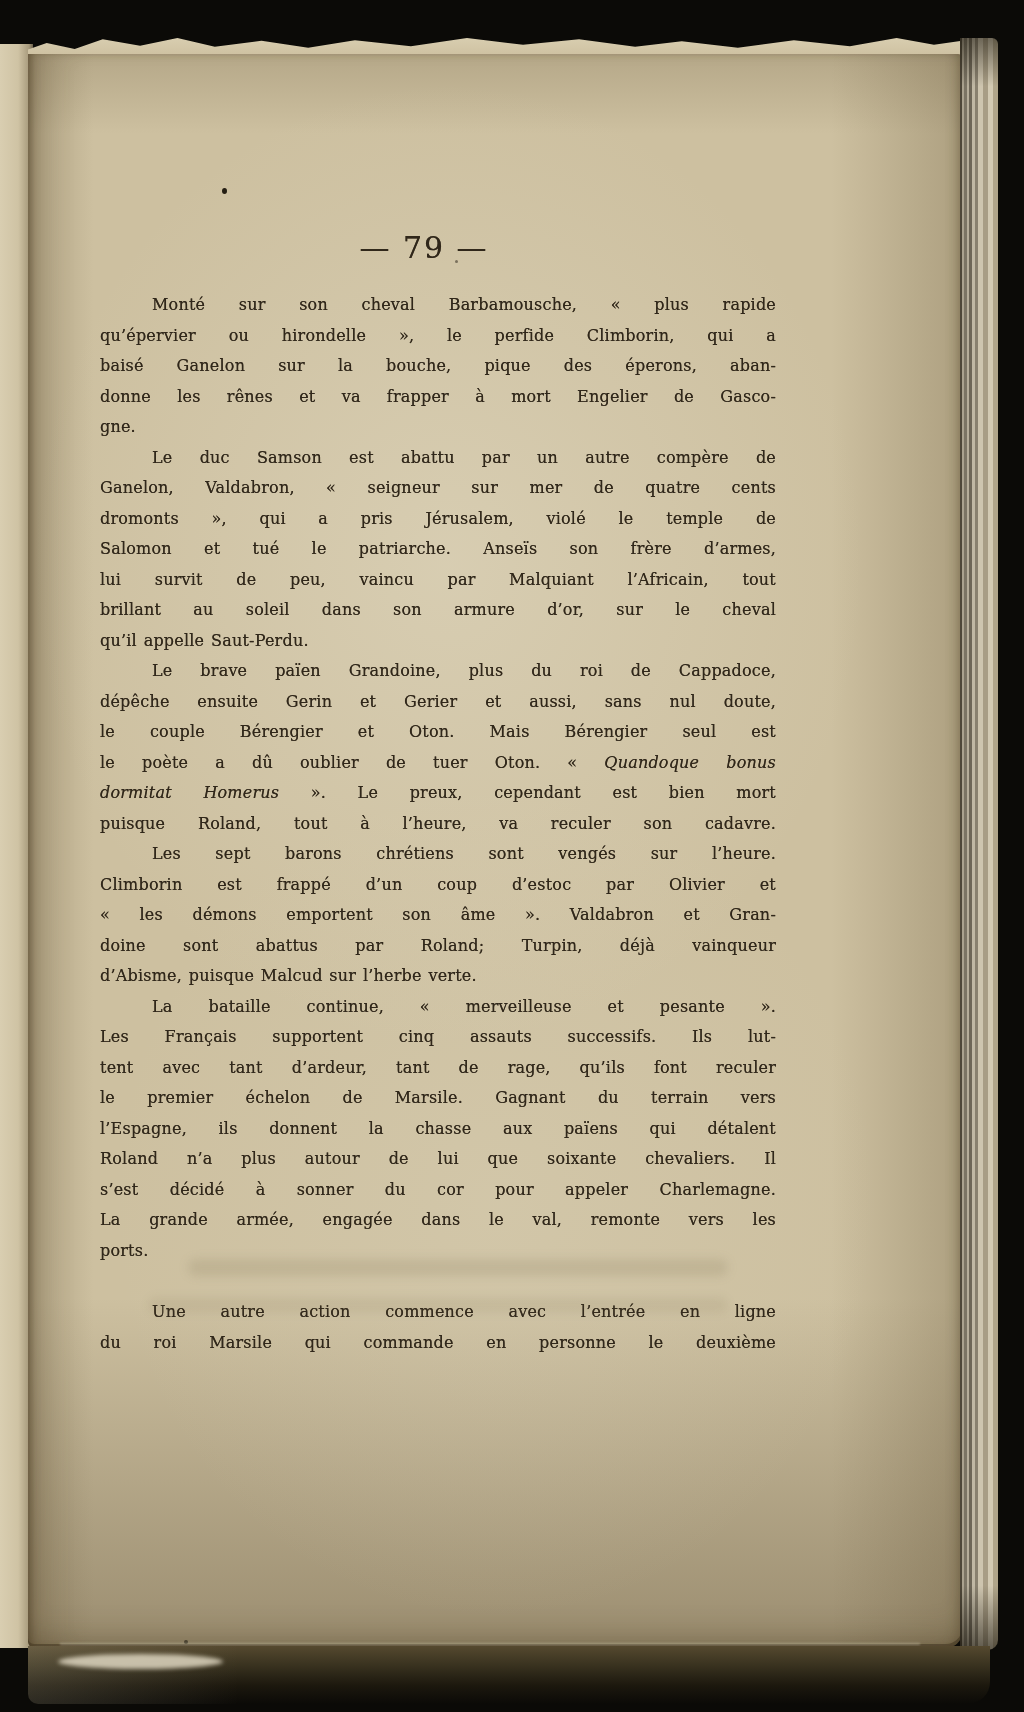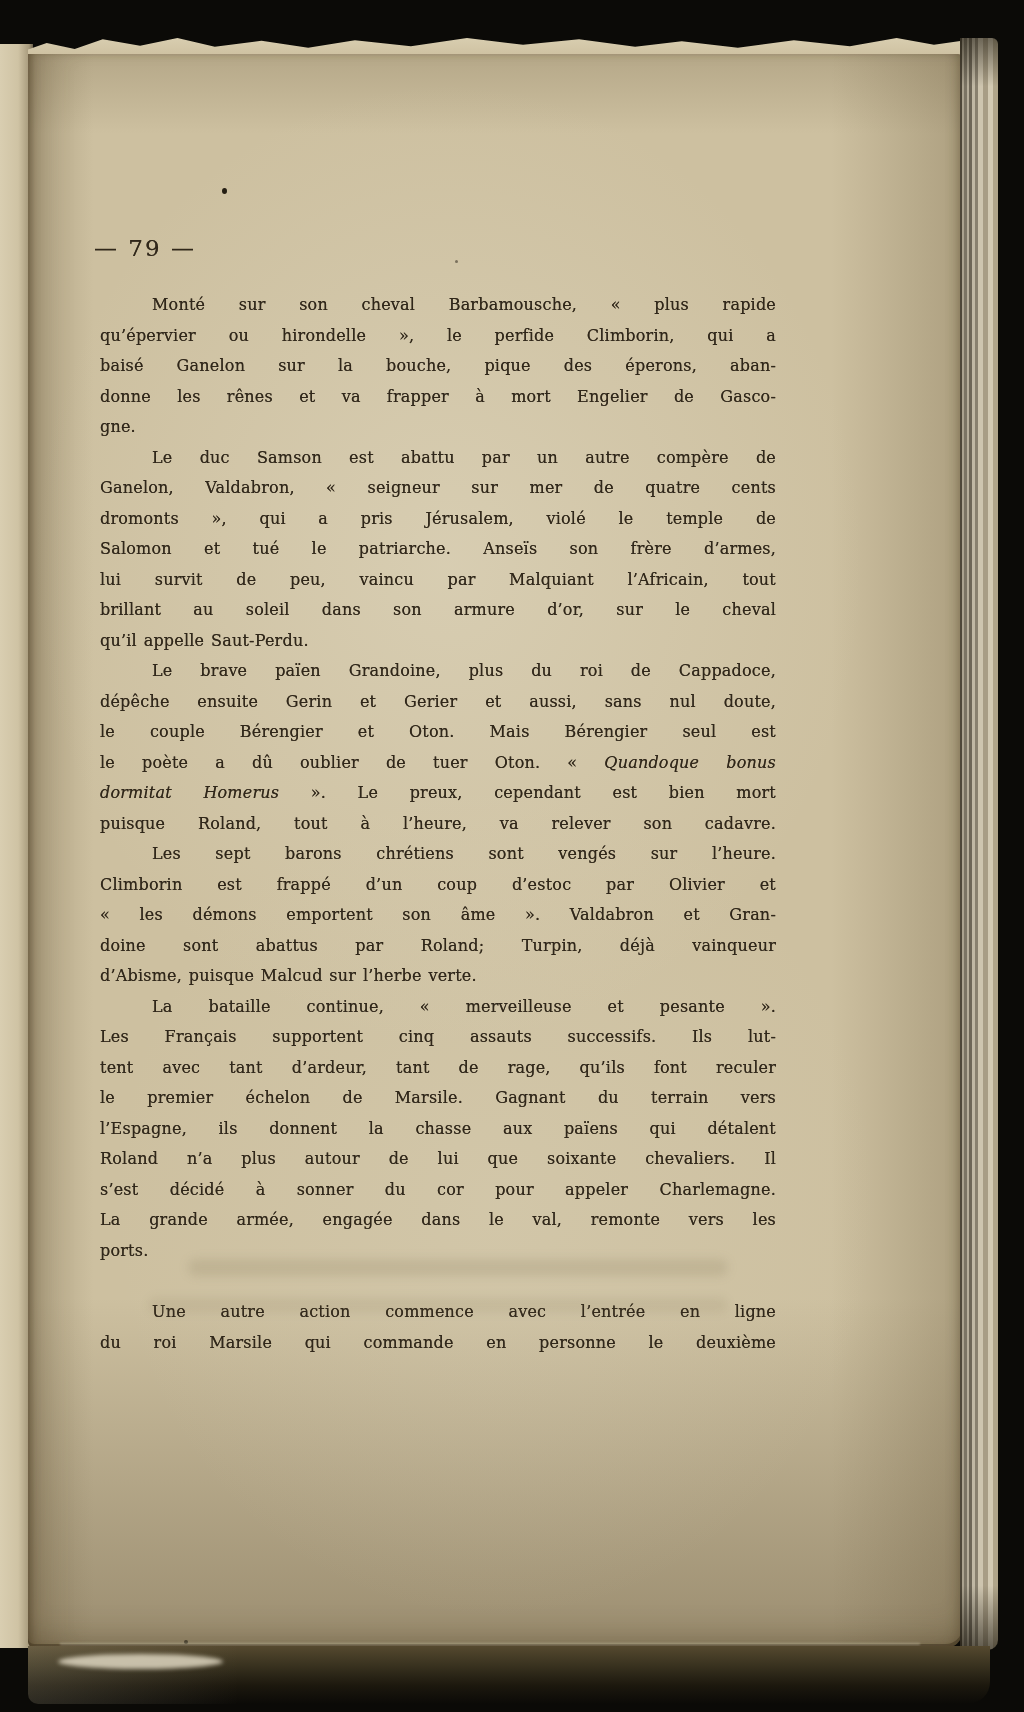--- a/index.html
+++ b/index.html
@@ -33,21 +33,21 @@
     box-shadow:
       inset 7px 0 10px -5px rgba(70,55,30,.6),
       inset 34px 0 34px -24px rgba(95,80,52,.33),
       inset -9px 0 12px -6px rgba(80,65,40,.5),
       inset 0 -4px 0 rgba(48,38,22,.45),
       inset 0 -26px 30px -16px rgba(70,55,28,.35);
     color:#30271a;
   }
   .pagenum{
     position:absolute;top:179px;left:66px;width:660px;
-    font-size:23px;line-height:30px;letter-spacing:2px;
+    text-align:center;font-size:30px;line-height:30px;letter-spacing:2px;
     text-shadow:0 0 .6px rgba(48,39,26,.75);
   }
   .textblock{
     position:absolute;top:236px;left:72px;width:676px;
     font-size:16px;letter-spacing:.2px;word-spacing:1.5px;
     text-shadow:0 0 .6px rgba(48,39,26,.75);
   }
   .textblock p{margin:0;padding:0;}
   .gap-before{margin-top:31px !important;}
   .ln{
@@ -126,21 +126,21 @@
         <span class="ln">brillant au soleil dans son armure d’or, sur le cheval</span>
         <span class="ln nat">qu’il appelle Saut-Perdu.</span>
       </p>
 
       <p>
         <span class="ln ind">Le brave païen Grandoine, plus du roi de Cappadoce,</span>
         <span class="ln">dépêche ensuite Gerin et Gerier et aussi, sans nul doute,</span>
         <span class="ln">le couple Bérengier et Oton. Mais Bérengier seul est</span>
         <span class="ln"><span class="seg">le poète a dû oublier de tuer Oton. « </span><span class="seg it">Quandoque bonus</span></span>
         <span class="ln"><span class="seg it">dormitat Homerus</span><span class="seg"> ». Le preux, cependant est bien mort</span></span>
-        <span class="ln">puisque Roland, tout à l’heure, va relever son cadavre.</span>
+        <span class="ln">puisque Roland, tout à l’heure, va reculer son cadavre.</span>
       </p>
 
       <p>
         <span class="ln ind">Les sept barons chrétiens sont vengés sur l’heure.</span>
         <span class="ln">Climborin est frappé d’un coup d’estoc par Olivier et</span>
         <span class="ln">« les démons emportent son âme ». Valdabron et Gran-</span>
         <span class="ln">doine sont abattus par Roland; Turpin, déjà vainqueur</span>
         <span class="ln nat">d’Abisme, puisque Malcud sur l’herbe verte.</span>
       </p>
 

